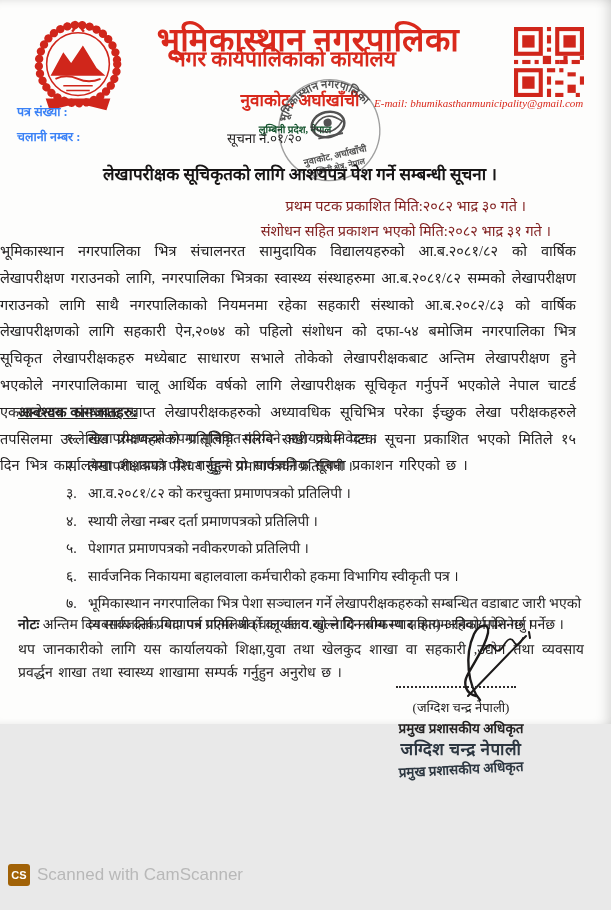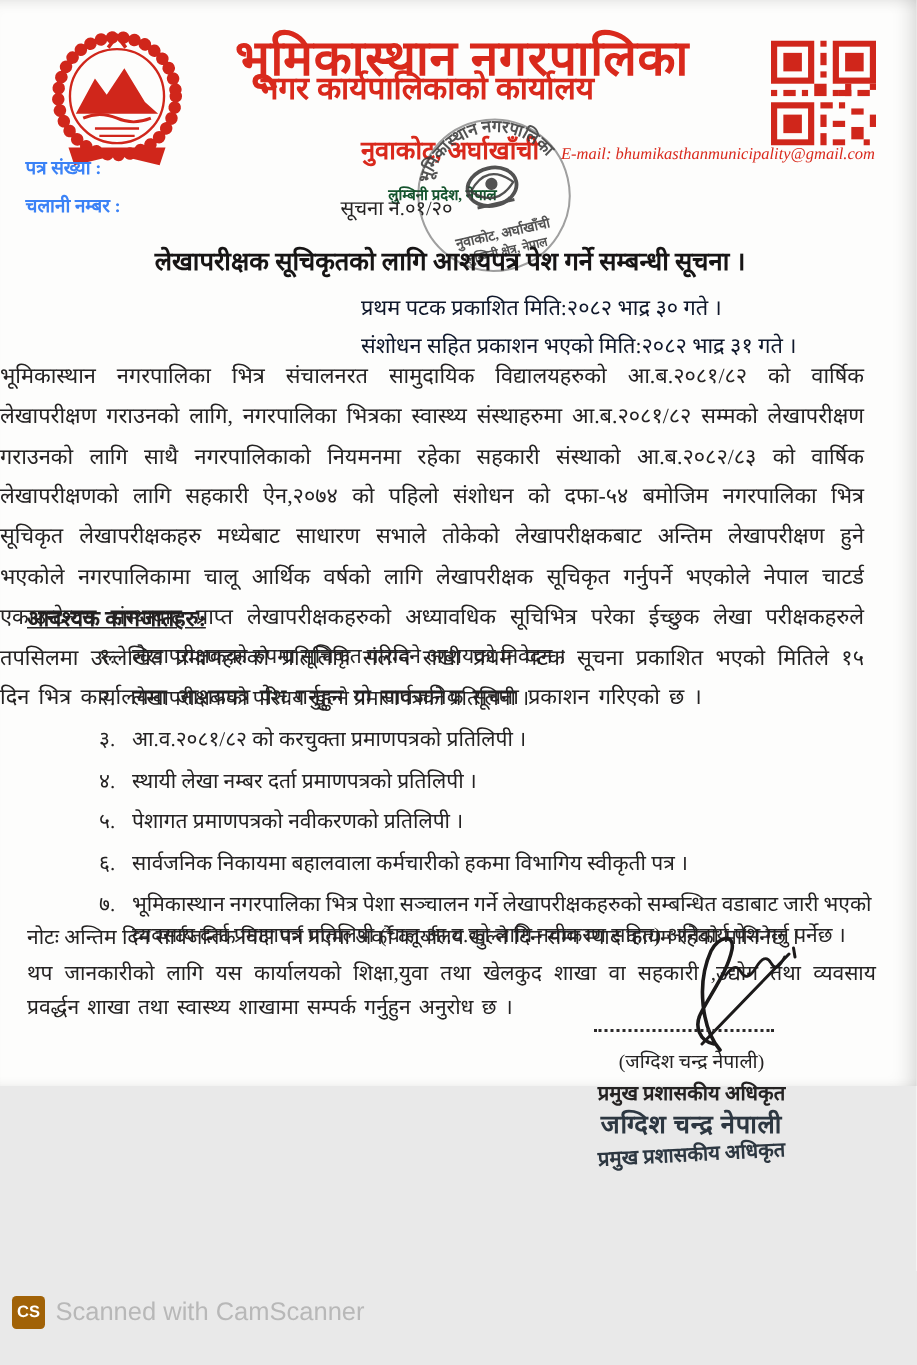--- a/index.html
+++ b/index.html
@@ -27,32 +27,32 @@
   .notice-no{position:absolute;left:227px;top:129px;font-size:13.5px;color:#262424;}
   .ref-labels{position:absolute;left:17px;top:100px;font-size:12.5px;font-weight:bold;color:#3b82f6;line-height:25px;}
   .contact{position:absolute;left:374px;top:96px;font-size:11px;font-style:italic;
     color:#d9291c;line-height:15px;font-family:"Liberation Serif",serif;}
   .qr{position:absolute;left:514px;top:27px;width:70px;height:70px;}
   .stamp{position:absolute;left:266px;top:70px;width:128px;height:126px;opacity:.88;
     transform:rotate(-13deg);}
   
   .title{position:absolute;left:30px;top:162px;width:540px;text-align:center;
     font-weight:bold;font-size:17px;color:#171515;}
-  .dates{position:absolute;right:80px;top:194px;text-align:left;font-size:14.5px;line-height:25px;color:#0f172a;}
+  .dates{position:absolute;right:60px;top:194px;text-align:center;font-size:14.5px;line-height:25px;color:#7f1d1d;}
   
   .body-par{position:absolute;left:0;top:238px;width:576px;font-size:14.5px;
     line-height:26.8px;text-align:justify;word-spacing:2.5px;color:#242222;}
   .doc-heading{position:absolute;left:18px;top:401px;font-size:14.5px;font-weight:bold;
     text-decoration:underline;color:#242222;text-align:center;}
   .doc-list{position:absolute;left:66px;top:428px;width:520px;font-size:14px;color:#242222;}
   .doc-item{display:flex;margin-bottom:6.5px;line-height:21px;}
   .doc-item .num{width:22px;flex:0 0 22px;}
   .doc-item .txt{flex:1;}
   .note-line{position:absolute;left:18px;top:614px;width:580px;font-size:14px;color:#242222;}
-  .note-line b{font-weight:normal;}
+  .note-line b{font-weight:bold;}
   .more-info{position:absolute;left:18px;top:638px;width:566px;font-size:14px;line-height:23px;
     text-align:justify;word-spacing:2px;color:#242222;}
   
   .sig-block{position:absolute;right:55px;top:620px;width:190px;text-align:center;}
   .sig-svg{position:absolute;left:68px;top:0px;width:105px;height:84px;}
   .dotline{position:absolute;left:30px;top:66px;width:120px;border-bottom:2px dotted #2c2a2a;}
   .sig-name{position:absolute;left:0;top:78px;width:190px;font-size:13px;color:#242222;}
   .sig-title{position:absolute;left:0;top:99px;width:190px;font-size:13.5px;font-weight:bold;color:#242222;}
   .stamp-name{position:absolute;left:0;top:117px;width:190px;font-size:17px;font-weight:bold;
     color:#2d3741;letter-spacing:.5px;}

